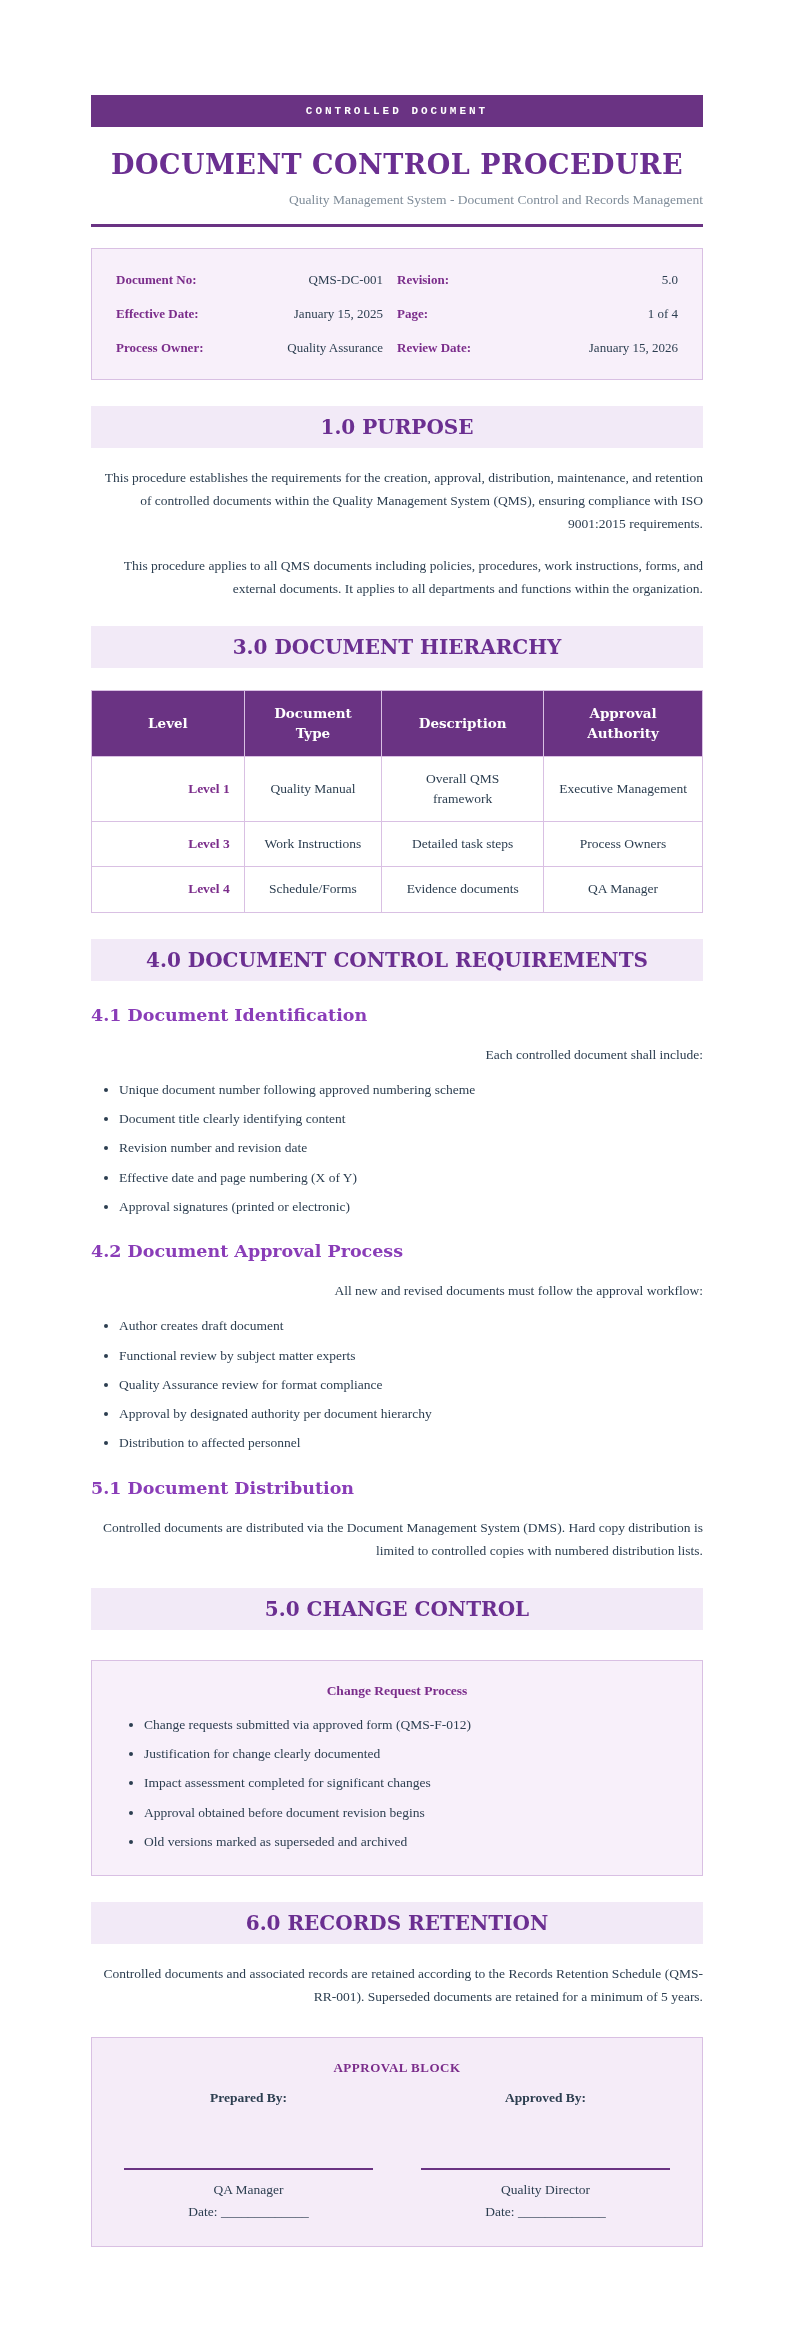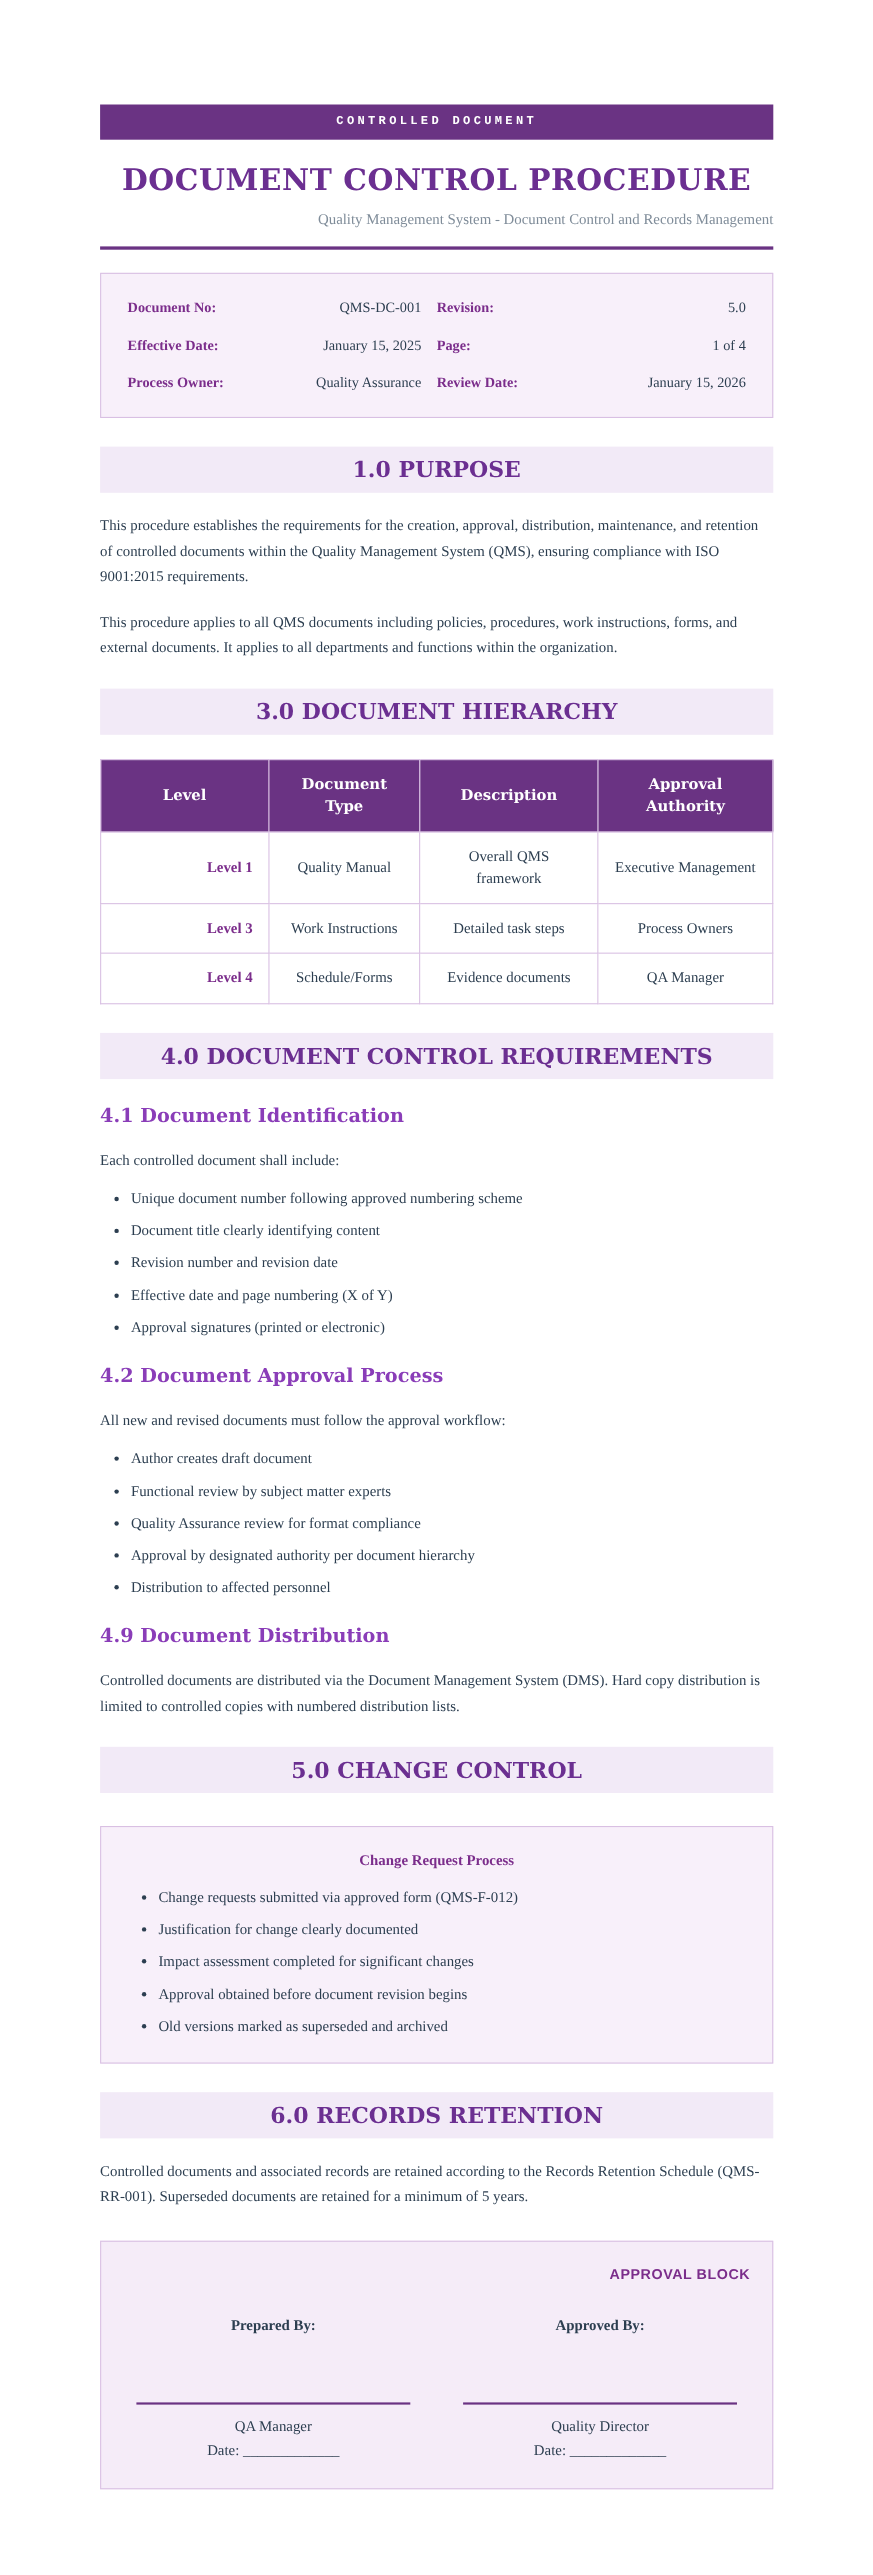--- a/index.html
+++ b/index.html
@@ -97,20 +97,21 @@
     font-size:20px;
     text-align:center;
     padding:9px 0;
     margin-top:26px;
   }
   .para{
     font-size:13.5px;
     line-height:1.72;
     margin-top:18px;
     color:var(--text);
+    text-align:right;
   }
   
   .hier-table{
     width:100%;
     border-collapse:collapse;
     margin-top:22px;
   }
   .hier-table th{
     background:var(--primary);
     color:#ffffff;
@@ -173,27 +174,27 @@
     margin-bottom:16px;
   }
   
   .approval-box{
     background:#f5ecf8;
     border:1px solid var(--border-light);
     margin-top:28px;
     padding:22px 20px 26px 20px;
   }
   .approval-box .box-title{
-    text-align:right;
-    font-weight:bold;
-    font-family:Liberation Sans, sans-serif;
+    text-align:center;
+    font-weight:bold;
+    font-family:Liberation Serif, serif;
     color:var(--label);
     font-size:13px;
     letter-spacing:0.5px;
-    margin-bottom:31px;
+    margin-bottom:14px;
   }
   .approval-grid{
     display:flex;
     gap:24px;
   }
   .approval-col{
     flex:1;
     text-align:center;
   }
   .approval-col .role-label{
@@ -320,21 +321,21 @@
   <h3 class="subheading">4.2 Document Approval Process</h3>
   <p class="para">All new and revised documents must follow the approval workflow:</p>
   <ul class="bullets">
     <li>Author creates draft document</li>
     <li>Functional review by subject matter experts</li>
     <li>Quality Assurance review for format compliance</li>
     <li>Approval by designated authority per document hierarchy</li>
     <li>Distribution to affected personnel</li>
   </ul>
 
-  <h3 class="subheading">4.9 Document Distribution</h3>
+  <h3 class="subheading">5.1 Document Distribution</h3>
   <p class="para">Controlled documents are distributed via the Document Management System (DMS). Hard copy distribution is limited to controlled copies with numbered distribution lists.</p>
 
   <div class="band">5.0 CHANGE CONTROL</div>
 
   <div class="change-box">
     <div class="box-title">Change Request Process</div>
     <ul class="bullets">
       <li>Change requests submitted via approved form (QMS-F-012)</li>
       <li>Justification for change clearly documented</li>
       <li>Impact assessment completed for significant changes</li>

